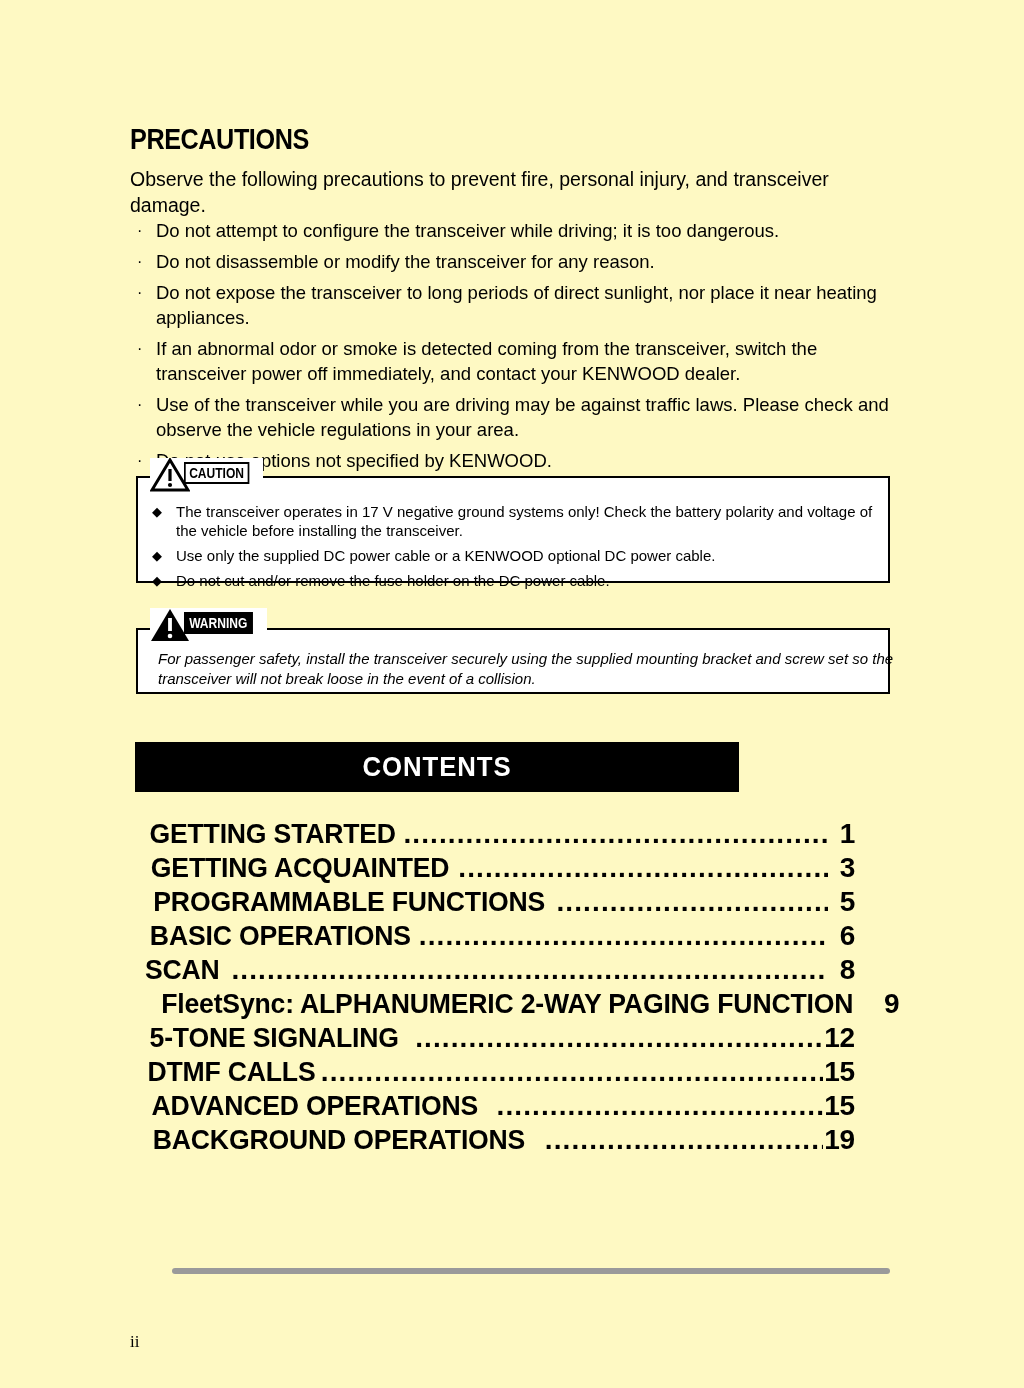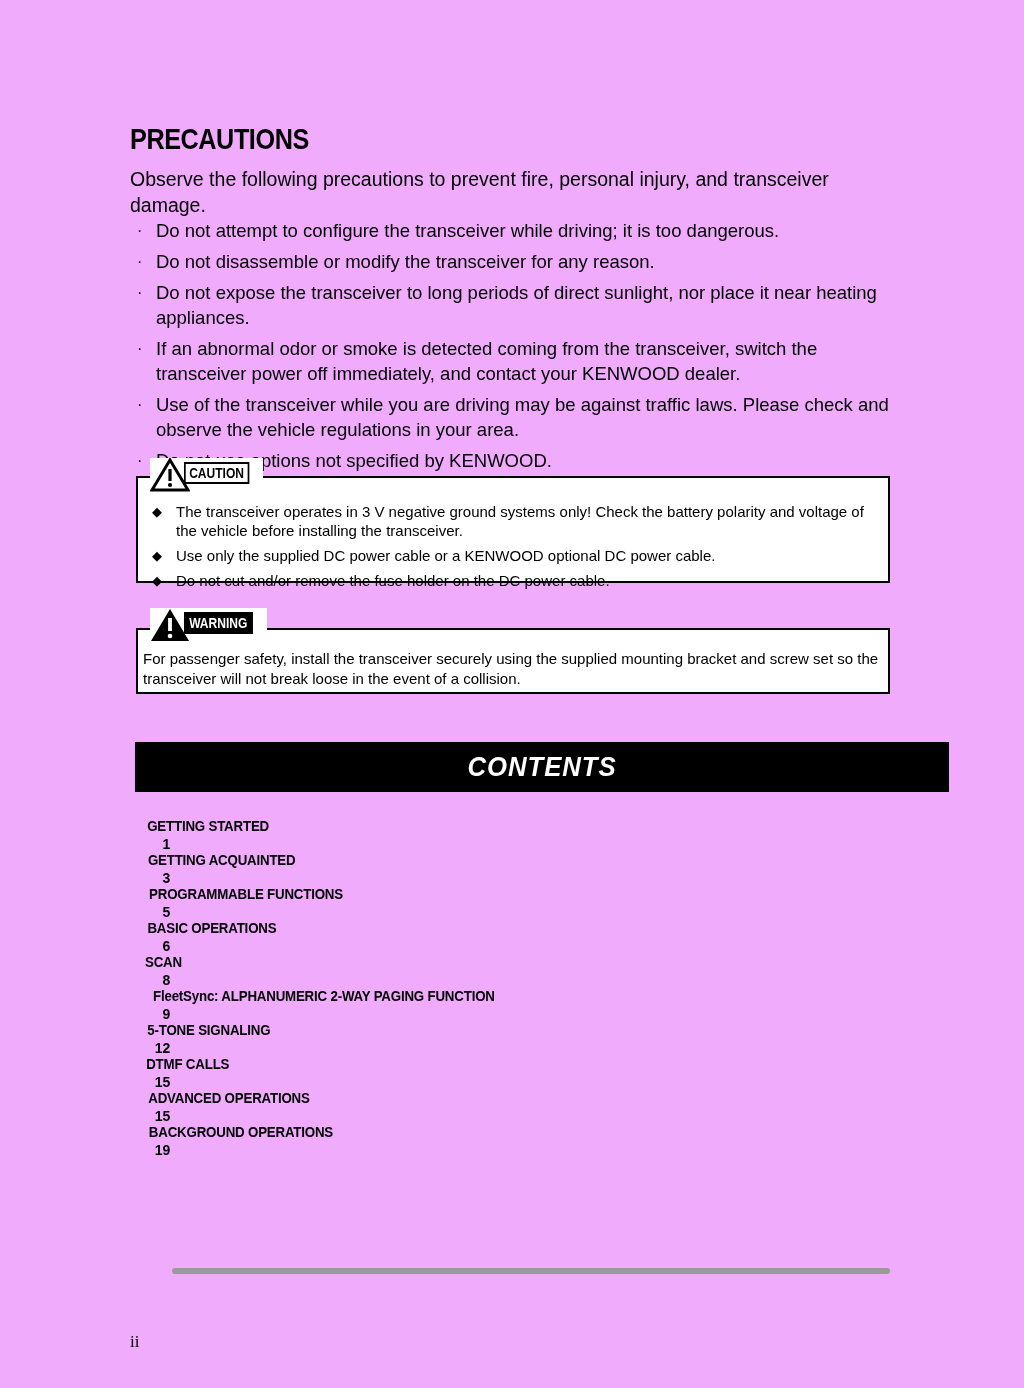--- a/index.html
+++ b/index.html
@@ -12,21 +12,21 @@
     position: relative;
     font-family: "Liberation Sans", sans-serif;
     color: #000000;
     overflow: hidden;
   }
 
   .page {
     position: absolute;
     left: 0; top: 0;
     width: 1024px; height: 1388px;
-    background: #f0abfc;
+    background: #fef9c3;
   }
 
   
   .precautions-title {
     position: absolute;
     left: 130px; top: 122px;
     font-family: "Liberation Sans", sans-serif;
     font-weight: bold;
     font-size: 30px;
     letter-spacing: -0.5px;
@@ -124,56 +124,55 @@
   }
   .cbullet-row .dia {
     position: absolute;
     left: 16px; top: 0;
     font-size: 13px;
     line-height: 19px;
   }
   .warn-text {
     font-size: 15px;
     line-height: 20px;
-    padding-left: 7px;
+    padding-left: 22px;
+    font-style: italic;
   }
 
   
   .contents-bar {
     position: absolute;
     left: 135px; top: 742px;
-    width: 814px; height: 50px;
+    width: 604px; height: 50px;
     background: #000;
     color: #fff;
     display: flex;
     align-items: center;
     justify-content: center;
-    font-style: italic;
   }
   .contents-bar span {
     font-weight: bold;
     font-size: 28px;
     letter-spacing: 1px;
     transform: scaleX(0.92);
   }
 
   .toc {
     position: absolute;
     left: 143px; top: 818px;
     width: 712px;
   }
   .toc-row {
     display: flex;
     align-items: baseline;
     font-weight: bold;
-    font-size: 14px;
+    font-size: 28px;
     height: 34px;
     letter-spacing: -0.2px;
     white-space: nowrap;
-    flex-direction: column;
   }
   .toc-label { transform: scaleX(0.95); transform-origin: left baseline; }
   .toc-dots {
     flex: 1 1 auto;
     overflow: hidden;
     white-space: nowrap;
     margin: 0 1px;
     font-weight: bold;
     letter-spacing: 1.1px;
   }
@@ -222,21 +221,21 @@
       <span class="tri">
         <svg width="40" height="34" viewBox="0 0 40 34">
           <polygon points="20,2 38,32 2,32" fill="#fff" stroke="#000" stroke-width="3" stroke-linejoin="miter"></polygon>
           <rect x="18.4" y="11" width="3.2" height="12" fill="#000"></rect>
           <circle cx="20" cy="27" r="2.1" fill="#000"></circle>
         </svg>
       </span>
       <span class="alert-label label-caution">CAUTION</span>
     </div>
     <div class="alert-body" id="caution-body" style="top:44px; padding:0 10px 0 0;">
-        <div class="cbullet-row"><span class="dia">◆</span><span>The transceiver operates in 3 V negative ground systems only!  Check the battery polarity and voltage of the vehicle before installing the transceiver.</span></div>
+        <div class="cbullet-row"><span class="dia">◆</span><span>The transceiver operates in 17 V negative ground systems only!  Check the battery polarity and voltage of the vehicle before installing the transceiver.</span></div>
         <div class="cbullet-row"><span class="dia">◆</span><span>Use only the supplied DC power cable or a <b class="kw">KENWOOD</b> optional DC power cable.</span></div>
         <div class="cbullet-row"><span class="dia">◆</span><span>Do not cut and/or remove the fuse holder on the DC power cable.</span></div>
       </div>
   </div>
 
   <div class="alert" id="warning-alert" style="left:136px; top:608px; width:806px; height:86px;">
     <div class="alert-frame" style="top:20px; width:754px; height:66px;"></div>
     <div class="alert-head">
       <span class="tri">
         <svg width="40" height="34" viewBox="0 0 40 34">

